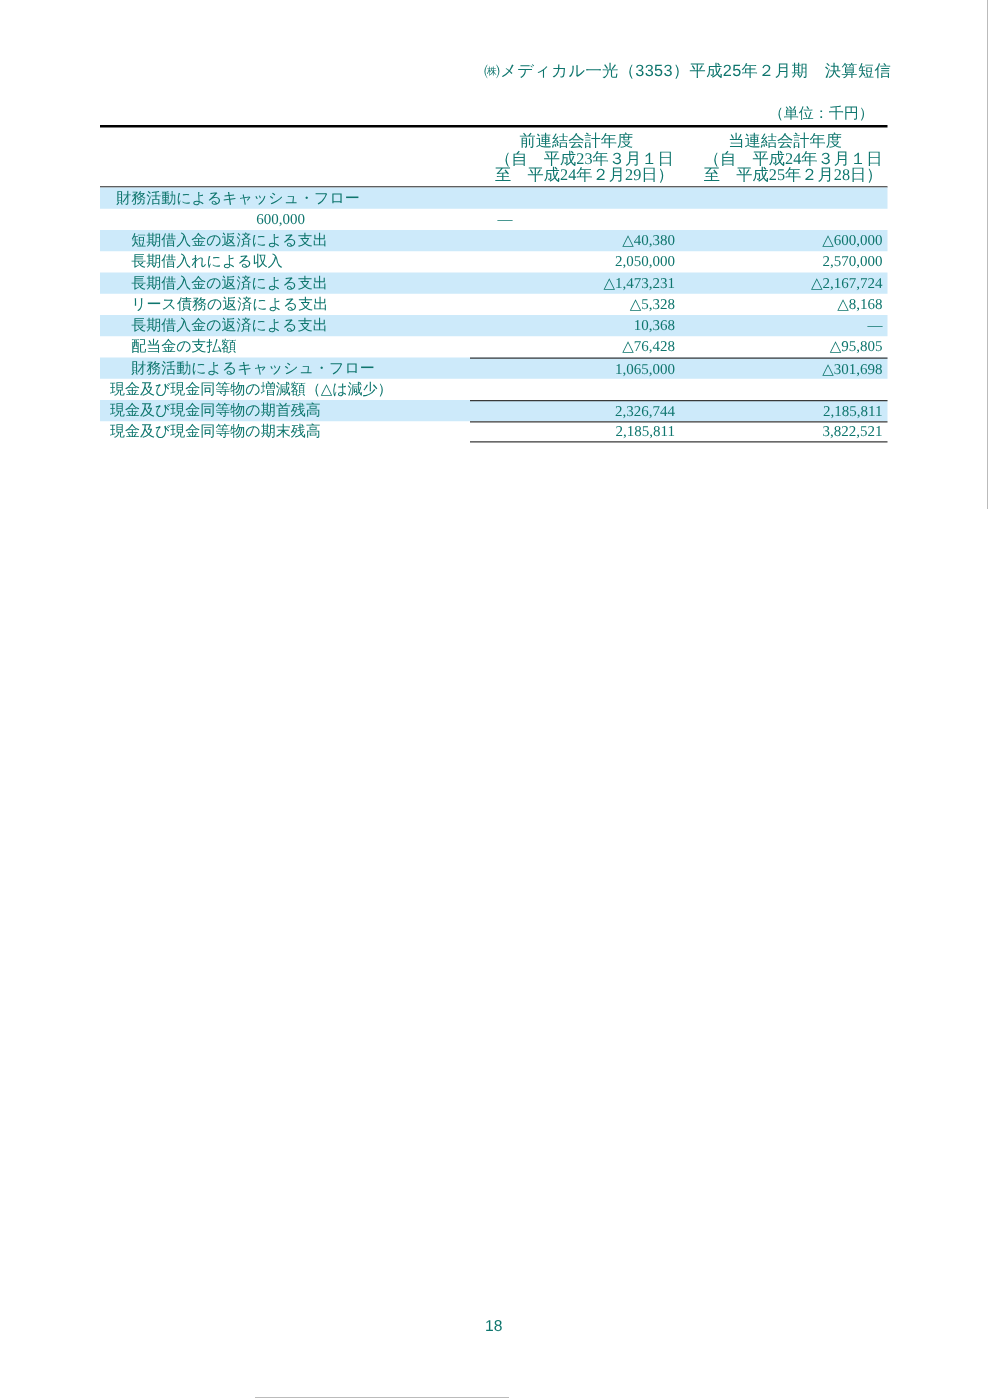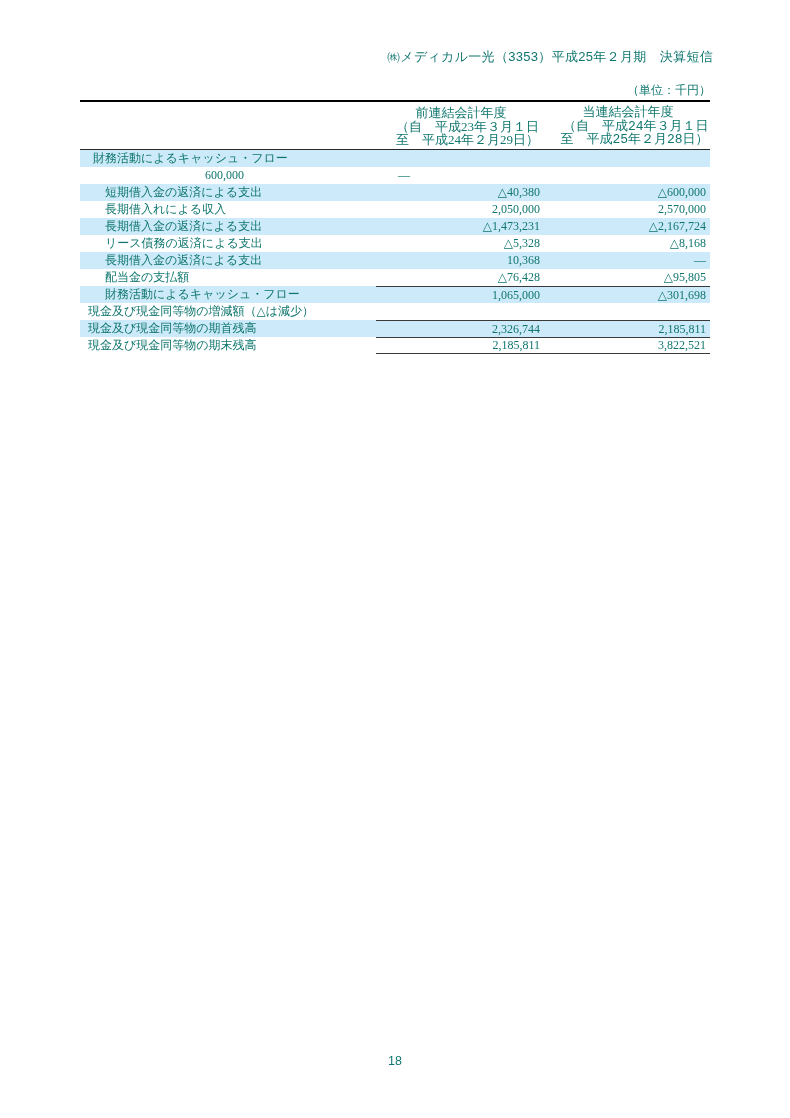--- a/index.html
+++ b/index.html
@@ -12,39 +12,39 @@
     overflow:hidden;
   }
   .doc-header{
     position:absolute;top:49px;right:77px;
     font-family:"Liberation Sans","DejaVu Sans",sans-serif;
     font-size:13px;line-height:15px;
     letter-spacing:0.3px;
     white-space:nowrap;
   }
   .unit-note{
-    position:absolute;top:84px;right:79px;
+    position:absolute;top:84px;right:91px;
     font-size:12px;line-height:13px;
     white-space:nowrap;
   }
   .cf-table{
     position:absolute;left:80px;top:100px;width:630px;
     border-top:2.5px solid #000;
     font-size:12px;
   }
   .thead{
     display:flex;
     height:48px;box-sizing:border-box;
     border-bottom:1px solid #2b2b2b;
     padding-top:4px;
   }
   .thead .label-spacer{width:296px;}
   .thead .col-head{text-align:center;line-height:13.5px;font-size:13px;}
   .thead .col-head.c1{width:170px;}
-  .thead .col-head.c2{width:164px;font-family:Liberation Mono, monospace;}
+  .thead .col-head.c2{width:164px;}
   .thead .period-block{display:inline-block;text-align:right;white-space:pre;}
   .row{display:flex;height:17px;box-sizing:border-box;}
   .row.shaded{background:#cdeafa;}
   .row .label{
     width:296px;box-sizing:border-box;
     display:flex;align-items:center;
     white-space:nowrap;overflow:hidden;
   }
   .row.ind0 .label{padding-left:8px;}
   .row.ind1 .label{padding-left:13px;}

